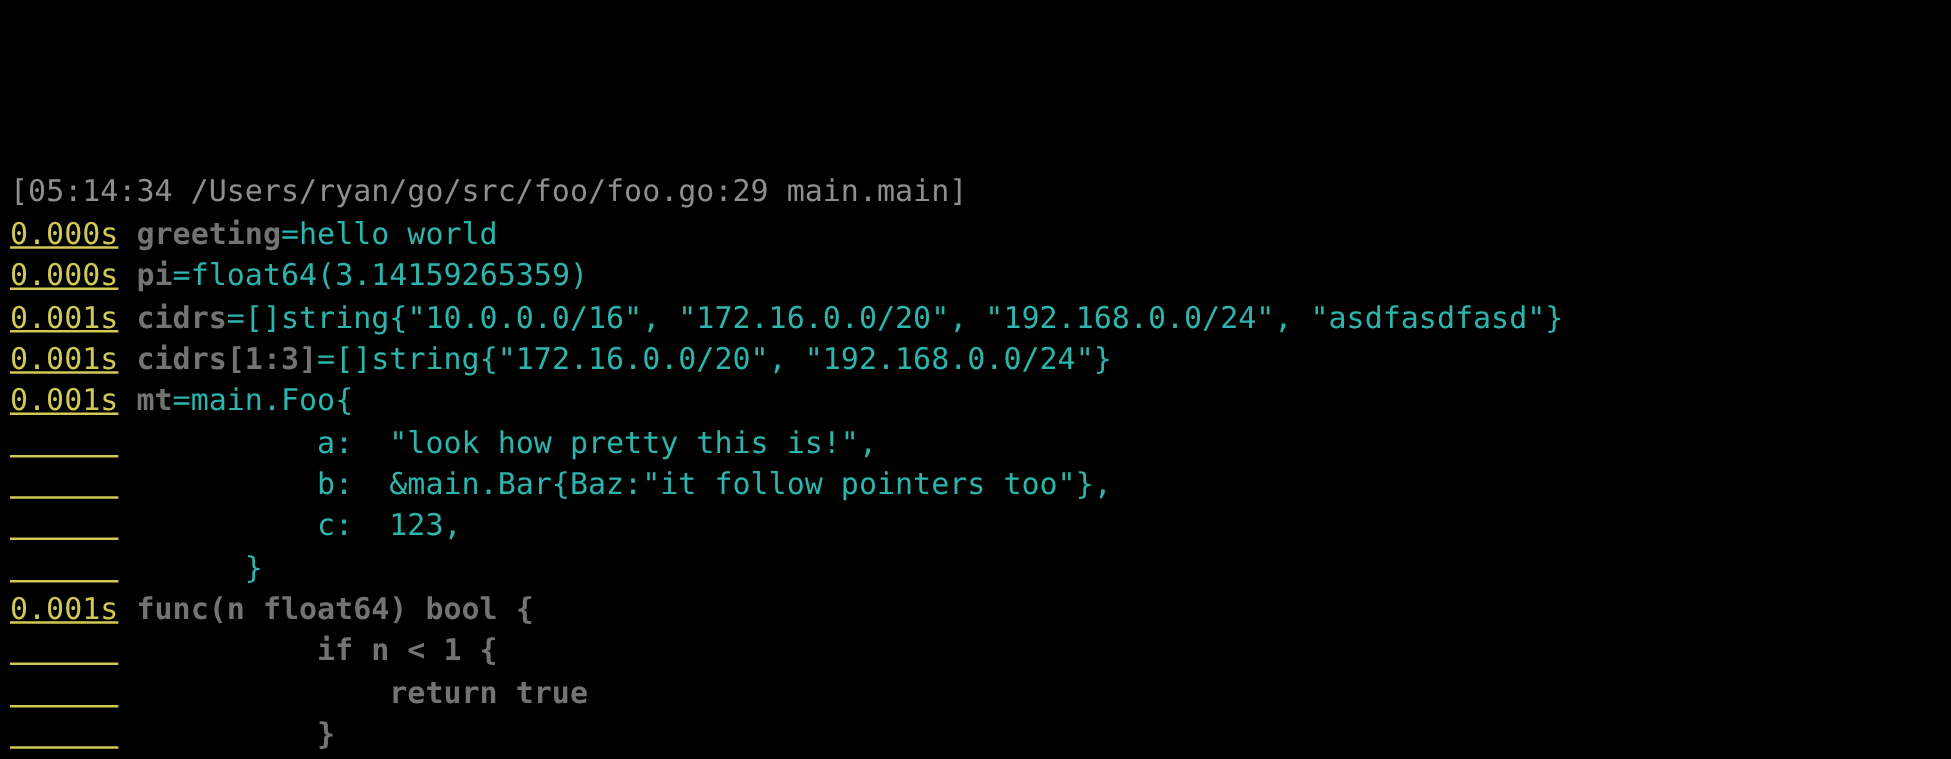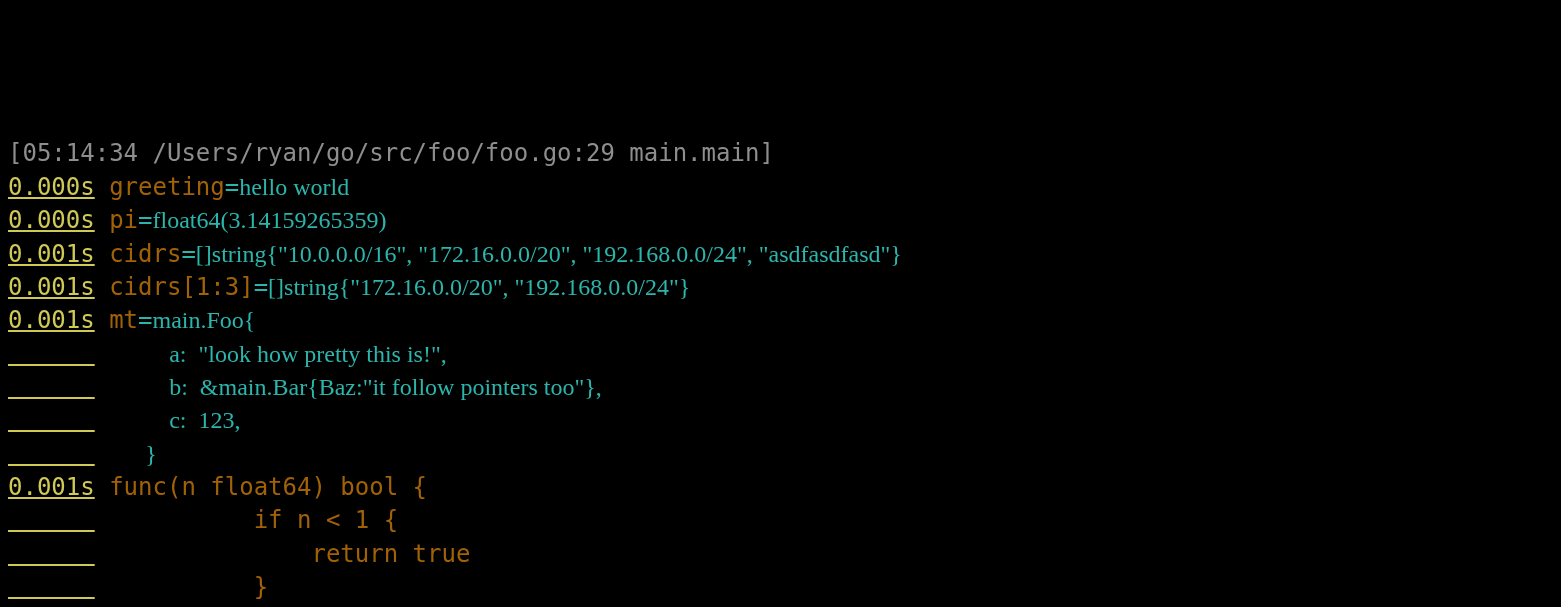--- a/index.html
+++ b/index.html
@@ -14,22 +14,22 @@
     font-family: "Menlo", "Consolas", "DejaVu Sans Mono", monospace;
     font-size: 24px;
     line-height: 1.39;
     color: #e8e8e8;
     padding: 4px 8px;
     box-sizing: border-box;
     white-space: pre;
   }
   .dim   { color: #8e8e8e; }
   .time  { color: #d0ca55; text-decoration: underline; }       
-  .key   { color: #a16207; font-weight: normal; }
-  .val   { color: #2cb5ac; font-family: Liberation Serif, serif; }       
+  .key   { color: #737373; font-weight: bold; }
+  .val   { color: #2cb5ac; }       
   .eq    { color: #2cb5ac; }
 </style>
 </head>
 <body>
 
 
 
 <div id="root"><div><span class="dim">[</span><span class="dim">05:14:34 /Users/ryan/go/src/foo/foo.go:29 main.main</span><span class="dim">]</span></div><div><span class="time">0.000s</span> <span class="key">greeting</span><span class="eq">=</span><span class="val">hello world</span></div><div><span class="time">0.000s</span> <span class="key">pi</span><span class="eq">=</span><span class="val">float64(3.14159265359)</span></div><div><span class="time">0.001s</span> <span class="key">cidrs</span><span class="eq">=</span><span class="val">[]string{"10.0.0.0/16", "172.16.0.0/20", "192.168.0.0/24", "asdfasdfasd"}</span></div><div><span class="time">0.001s</span> <span class="key">cidrs[1:3]</span><span class="eq">=</span><span class="val">[]string{"172.16.0.0/20", "192.168.0.0/24"}</span></div><div><span class="time">0.001s</span> <span class="key">mt</span><span class="eq">=</span><span class="val">main.Foo{</span></div><div><span class="time">      </span> <span class="val">          a:  "look how pretty this is!",</span></div><div><span class="time">      </span> <span class="val">          b:  &amp;main.Bar{Baz:"it follow pointers too"},</span></div><div><span class="time">      </span> <span class="val">          c:  123,</span></div><div><span class="time">      </span> <span class="val">      }</span></div><div><span class="time">0.001s</span> <span class="key">func(n float64) bool {</span></div><div><span class="time">      </span> <span class="key">          if n &lt; 1 {</span></div><div><span class="time">      </span> <span class="key">              return true</span></div><div><span class="time">      </span> <span class="key">          }</span></div><div><span class="time">      </span> <span class="key">          return false</span></div></div>
 
 

